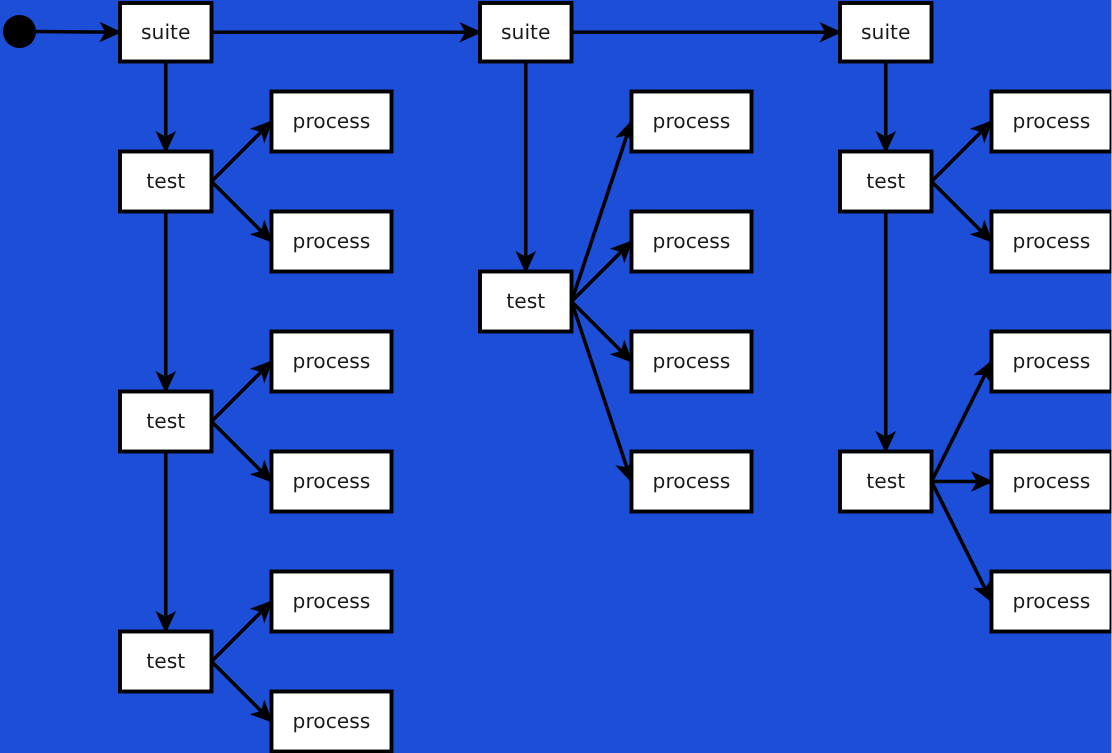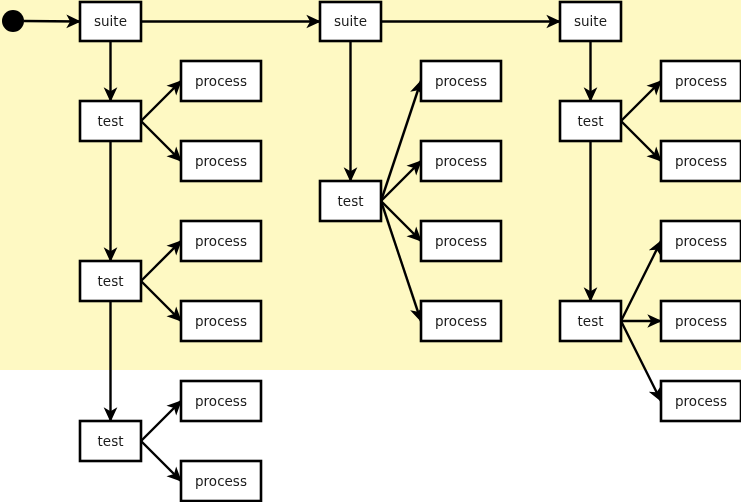--- a/index.html
+++ b/index.html
@@ -9,22 +9,22 @@
   }
   body {
     width: 741px;
     height: 502px;
     font-family: "DejaVu Sans", sans-serif;
     overflow: hidden;
   }
   #diagram-root {
     position: relative;
     width: 741px;
-    height: 370px;
-    background: #fef9c3;
+    height: 502px;
+    background: #1d4ed8;
   }
   svg#flow {
     display: block;
     width: 741px;
     height: 502px;
   }
   .node-box {
     fill: #ffffff;
     stroke: #000000;
     stroke-width: 2.6;

